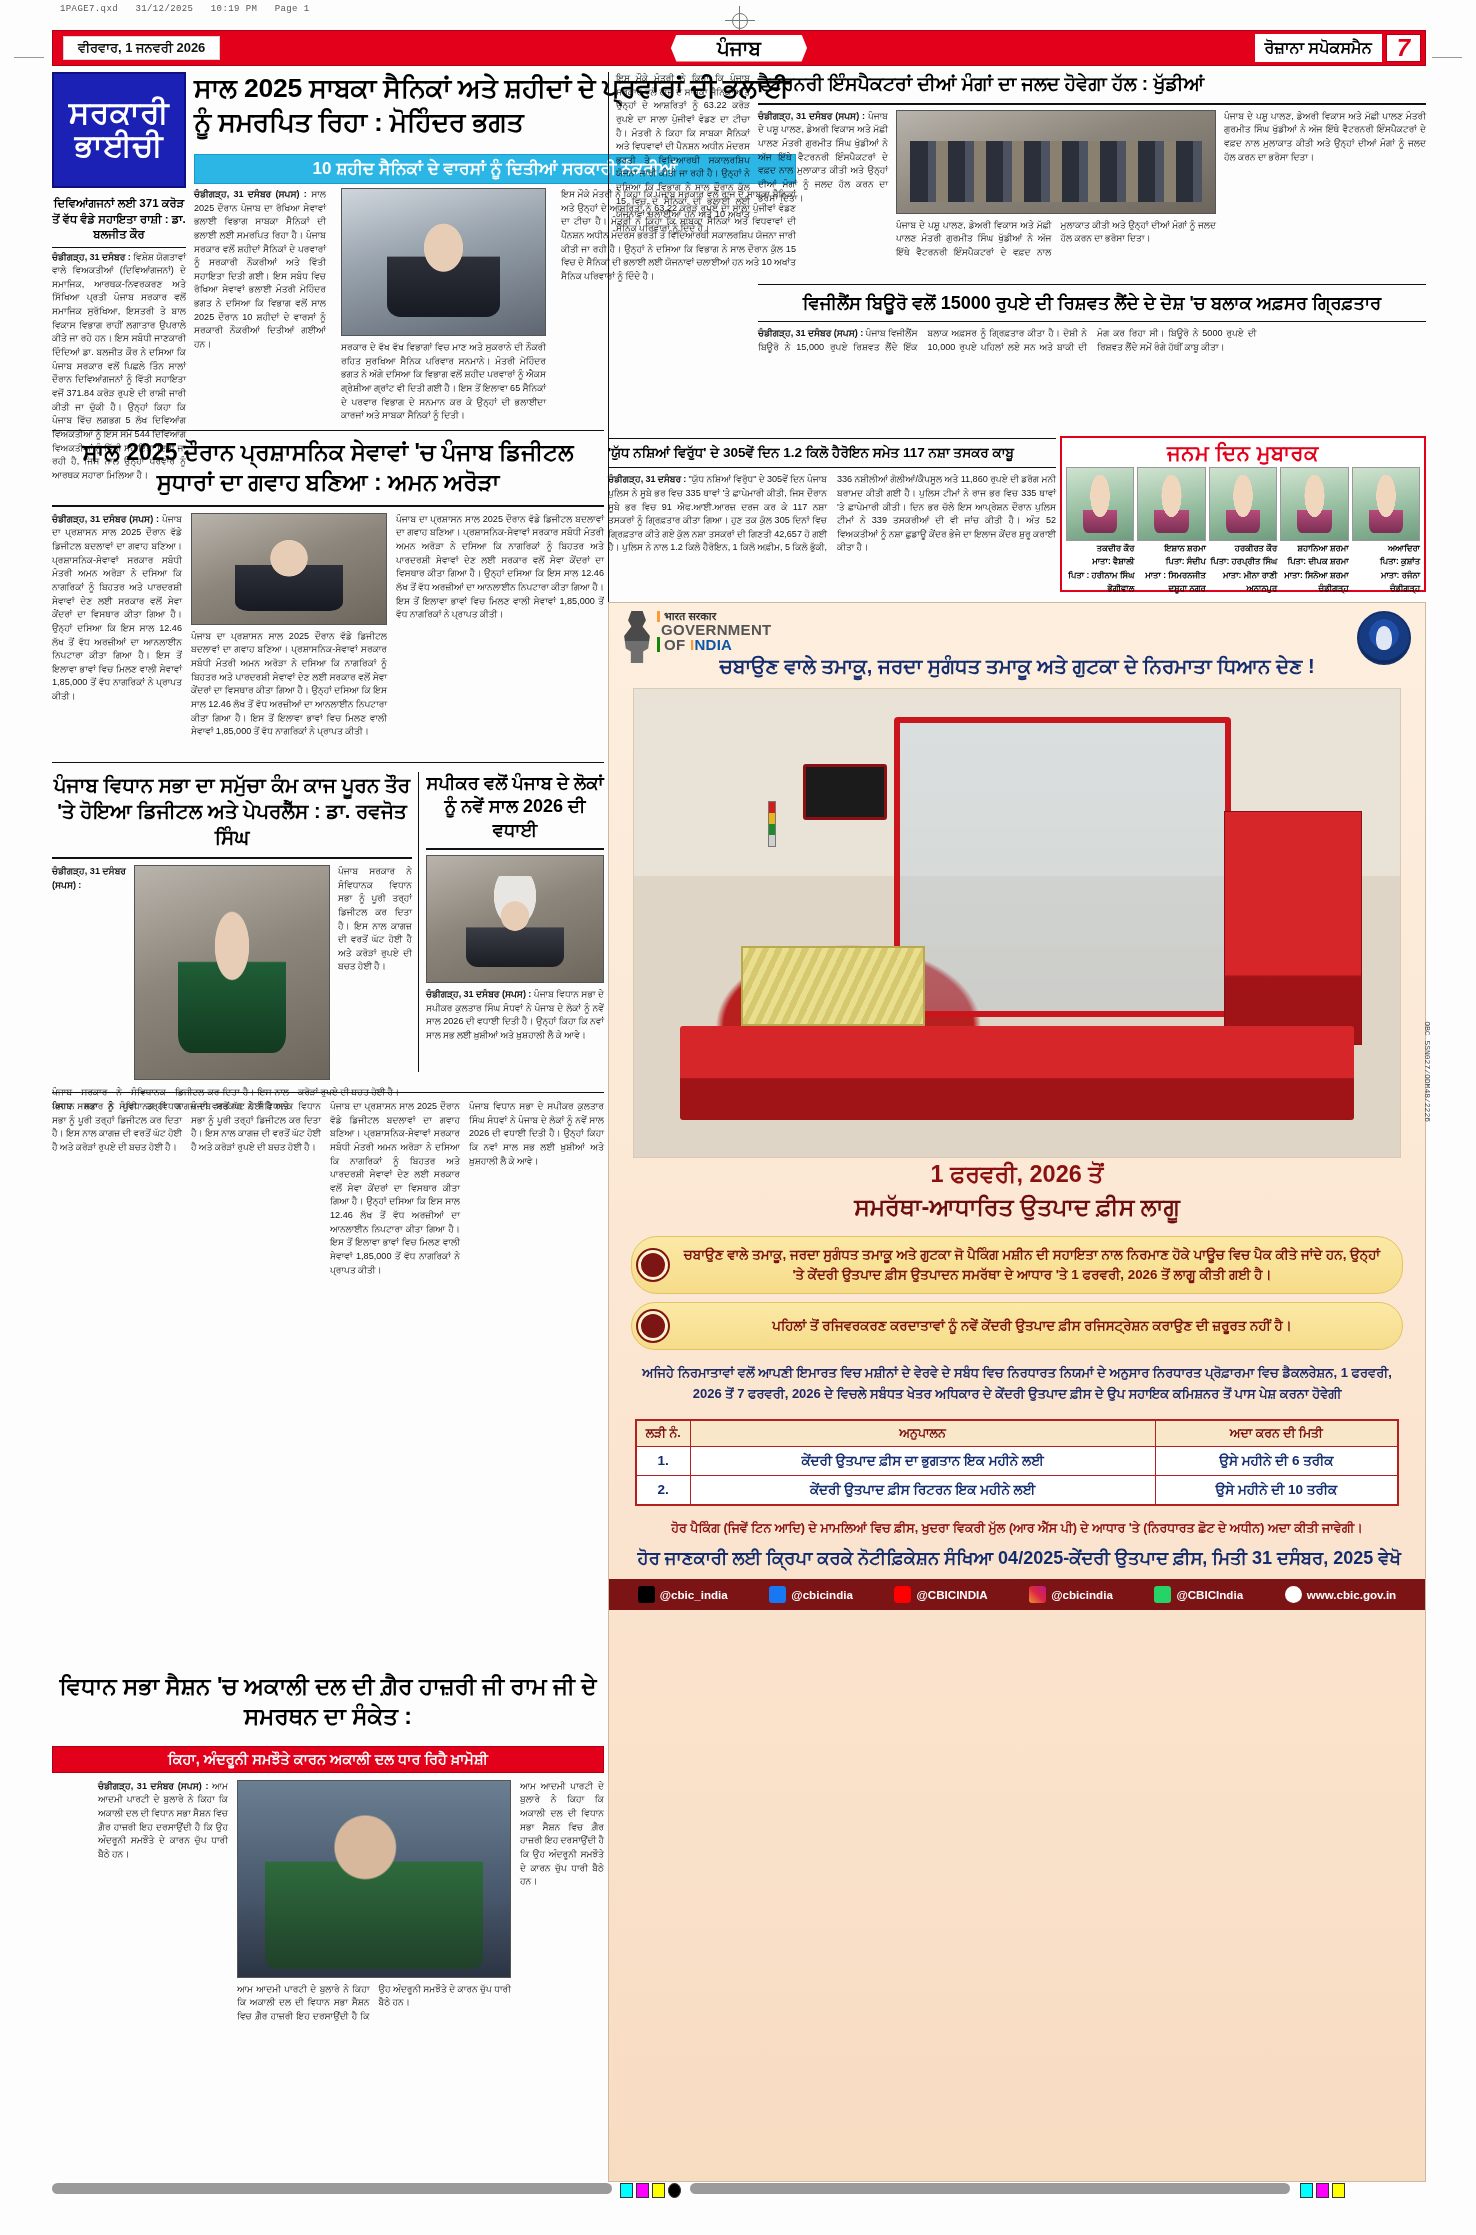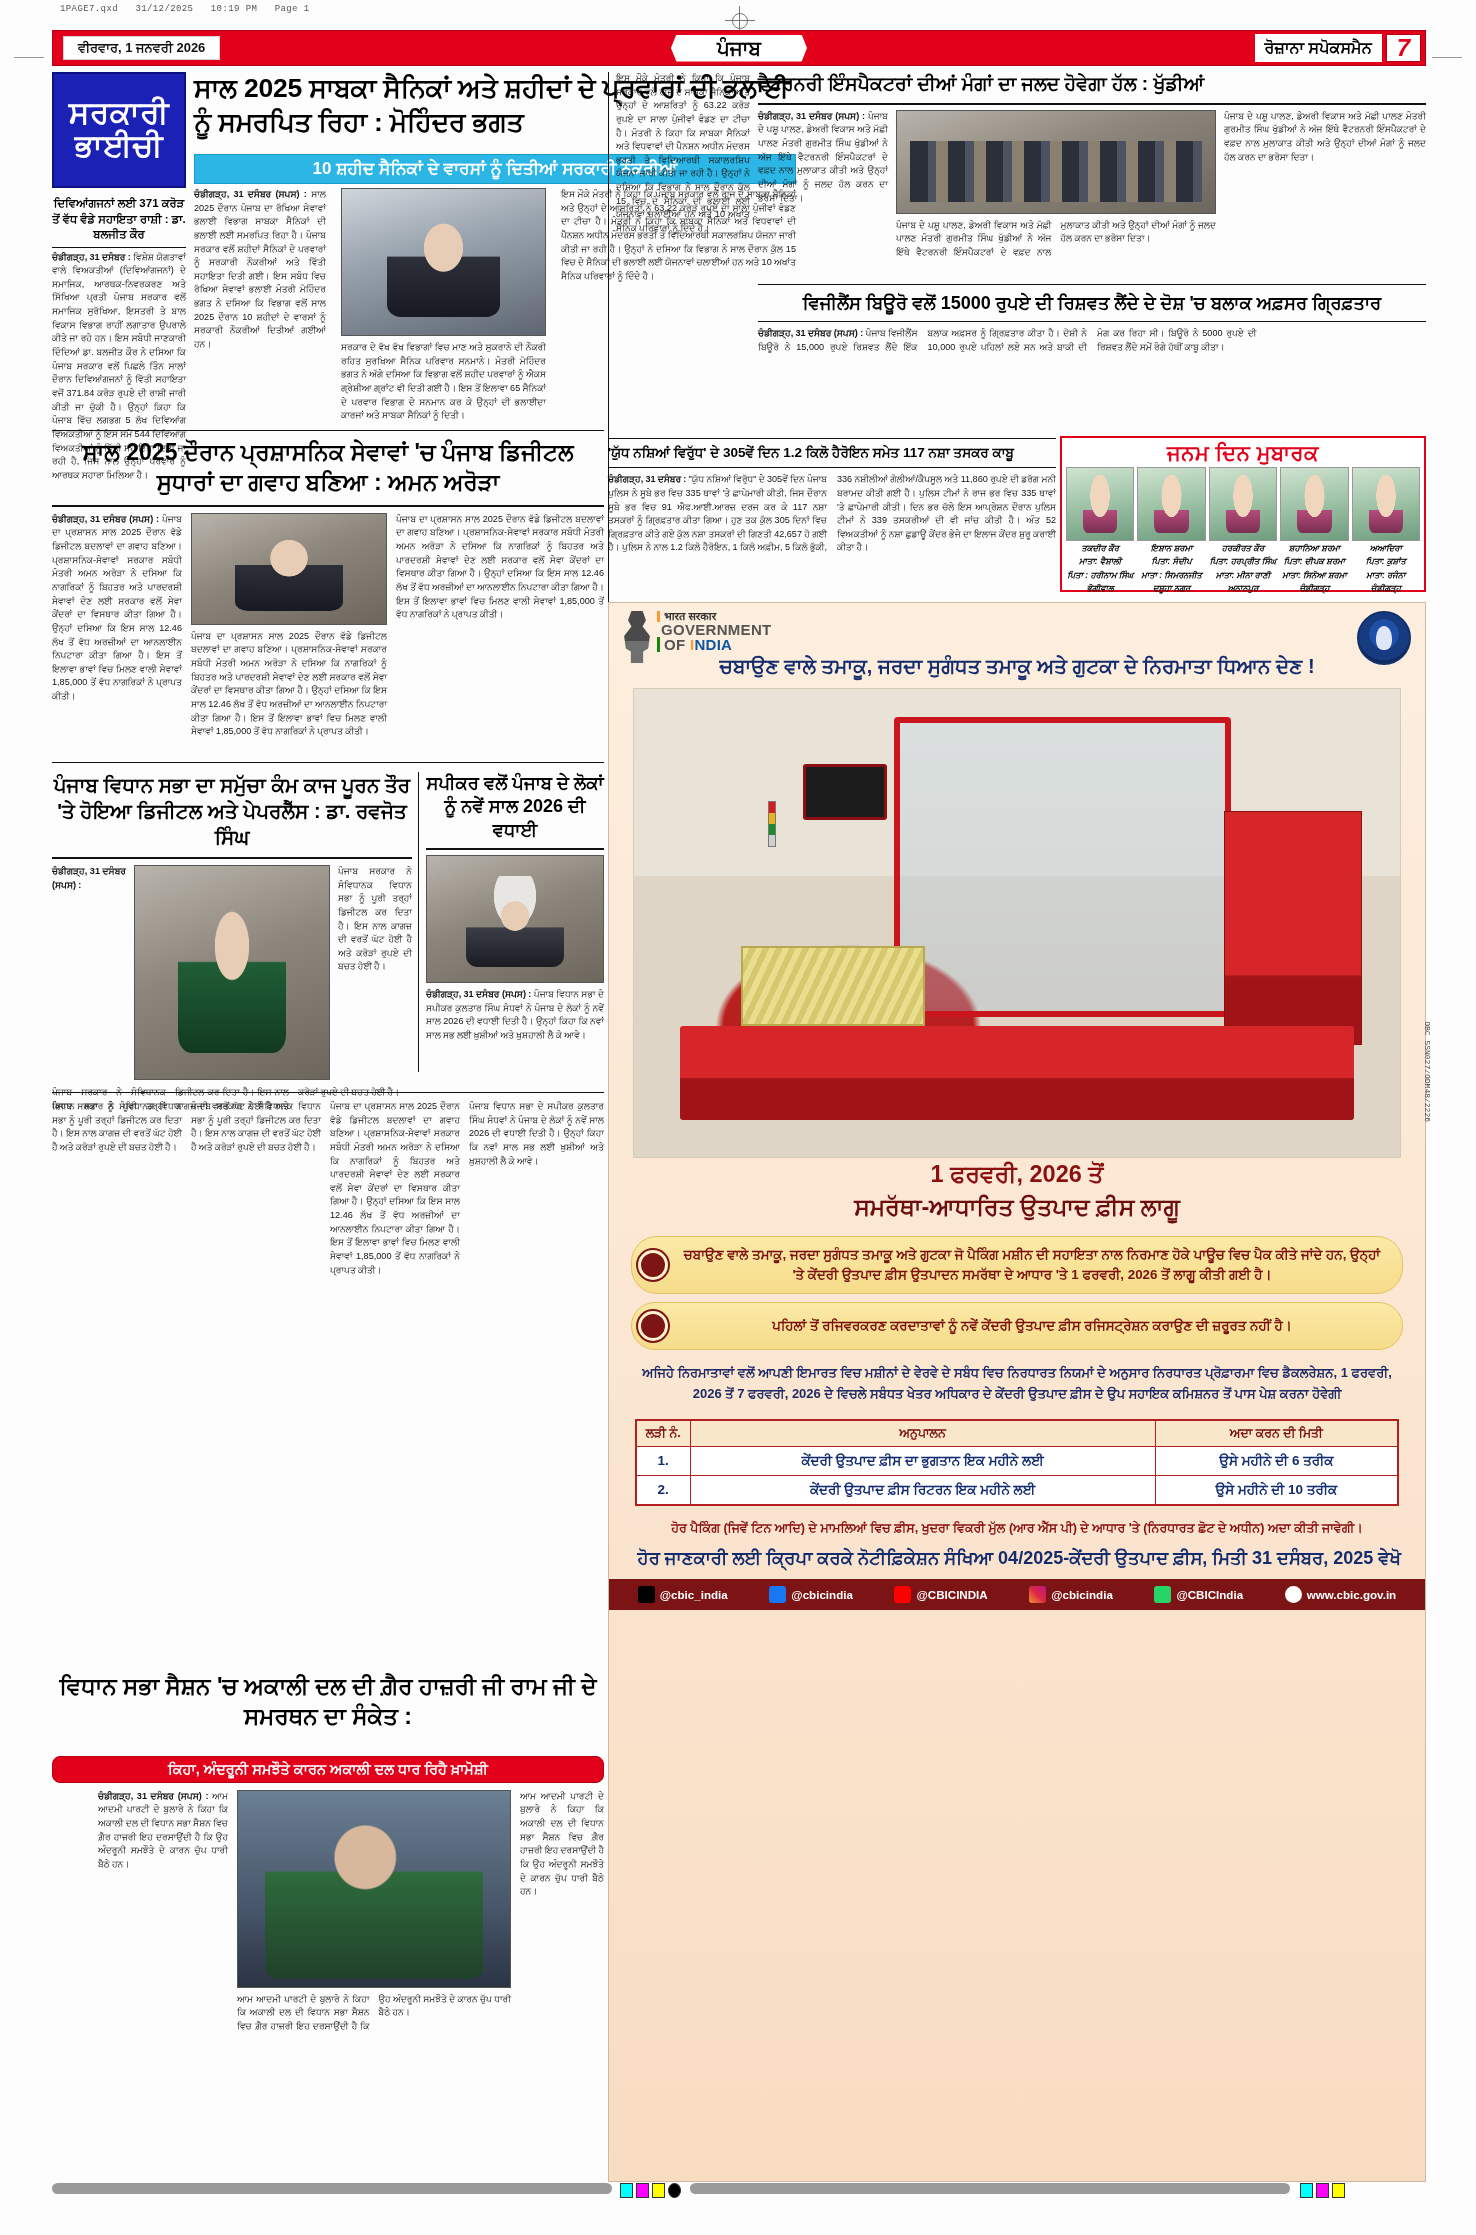--- a/index.html
+++ b/index.html
@@ -165,21 +165,21 @@
 
   
   .bday {
     position: absolute; border: 2px solid #e2001a; background: #fff;
   }
   .bday-title {
     text-align: center; color: #e2001a; font-size: 21px; font-weight: bold;
     padding: 3px 0 2px; letter-spacing: .5px;
   }
   .bday-grid { display: flex; gap: 3px; padding: 0 4px 4px; }
-  .bday-cell { flex: 1; text-align: center; font-style: italic; }
+  .bday-cell { flex: 1; text-align: right; }
   .bday-photo {
     width: 100%; height: 74px; border: 1px solid #999;
     background: linear-gradient(170deg,#cfe3cf 0%, #9ec3a7 50%, #6f9c7e 100%);
     position: relative; overflow: hidden;
   }
   .bday-photo:after {
     content:""; position:absolute; left:24%; top:10%; width:52%; height:80%;
     background: radial-gradient(ellipse at 50% 36%, #f0d6bd 0 40%, rgba(0,0,0,0) 41%),
                 linear-gradient(180deg, rgba(0,0,0,0) 60%, #b44b7a 61%, #7a2f52 100%);
     border-radius: 42% 42% 14% 14%;
@@ -448,21 +448,21 @@
       <div style="width:130px;">
           <div class="col">ਪੰਜਾਬ ਦਾ ਪ੍ਰਸ਼ਾਸਨ ਸਾਲ 2025 ਦੌਰਾਨ ਵੱਡੇ ਡਿਜੀਟਲ ਬਦਲਾਵਾਂ ਦਾ ਗਵਾਹ ਬਣਿਆ। ਪ੍ਰਸ਼ਾਸਨਿਕ-ਸੇਵਾਵਾਂ ਸਰਕਾਰ ਸਬੰਧੀ ਮੰਤਰੀ ਅਮਨ ਅਰੋੜਾ ਨੇ ਦਸਿਆ ਕਿ ਨਾਗਰਿਕਾਂ ਨੂੰ ਬਿਹਤਰ ਅਤੇ ਪਾਰਦਰਸ਼ੀ ਸੇਵਾਵਾਂ ਦੇਣ ਲਈ ਸਰਕਾਰ ਵਲੋਂ ਸੇਵਾ ਕੇਂਦਰਾਂ ਦਾ ਵਿਸਥਾਰ ਕੀਤਾ ਗਿਆ ਹੈ। ਉਨ੍ਹਾਂ ਦਸਿਆ ਕਿ ਇਸ ਸਾਲ 12.46 ਲੱਖ ਤੋਂ ਵੱਧ ਅਰਜ਼ੀਆਂ ਦਾ ਆਨਲਾਈਨ ਨਿਪਟਾਰਾ ਕੀਤਾ ਗਿਆ ਹੈ। ਇਸ ਤੋਂ ਇਲਾਵਾ ਭਾਵਾਂ ਵਿਚ ਮਿਲਣ ਵਾਲੀ ਸੇਵਾਵਾਂ 1,85,000 ਤੋਂ ਵੱਧ ਨਾਗਰਿਕਾਂ ਨੇ ਪ੍ਰਾਪਤ ਕੀਤੀ।</div>
         </div>
       <div style="flex:1;">
           <div class="col">ਪੰਜਾਬ ਵਿਧਾਨ ਸਭਾ ਦੇ ਸਪੀਕਰ ਕੁਲਤਾਰ ਸਿੰਘ ਸੰਧਵਾਂ ਨੇ ਪੰਜਾਬ ਦੇ ਲੋਕਾਂ ਨੂੰ ਨਵੇਂ ਸਾਲ 2026 ਦੀ ਵਧਾਈ ਦਿਤੀ ਹੈ। ਉਨ੍ਹਾਂ ਕਿਹਾ ਕਿ ਨਵਾਂ ਸਾਲ ਸਭ ਲਈ ਖ਼ੁਸ਼ੀਆਂ ਅਤੇ ਖ਼ੁਸ਼ਹਾਲੀ ਲੈ ਕੇ ਆਵੇ।</div>
         </div>
     </div>
 
     <div style="position:absolute;left:0;top:1600px;width:552px;">
       <div class="headline2">ਵਿਧਾਨ ਸਭਾ ਸੈਸ਼ਨ 'ਚ ਅਕਾਲੀ ਦਲ ਦੀ ਗ਼ੈਰ ਹਾਜ਼ਰੀ ਜੀ ਰਾਮ ਜੀ ਦੇ ਸਮਰਥਨ ਦਾ ਸੰਕੇਤ :</div>
-      <div class="redbar" style="margin-top:24px;border-radius:8px;">ਕਿਹਾ, ਅੰਦਰੂਨੀ ਸਮਝੌਤੇ ਕਾਰਨ ਅਕਾਲੀ ਦਲ ਧਾਰ ਰਿਹੈ ਖ਼ਾਮੋਸ਼ੀ</div>
+      <div class="redbar" style="margin-top:14px;">ਕਿਹਾ, ਅੰਦਰੂਨੀ ਸਮਝੌਤੇ ਕਾਰਨ ਅਕਾਲੀ ਦਲ ਧਾਰ ਰਿਹੈ ਖ਼ਾਮੋਸ਼ੀ</div>
       <div style="display:flex;gap:9px;margin-top:7px;margin-left:46px;">
         <div style="width:130px;">
           <div class="col">
             <span class="dateline">ਚੰਡੀਗੜ੍ਹ, 31 ਦਸੰਬਰ (ਸਪਸ) :</span>
             <span>ਆਮ ਆਦਮੀ ਪਾਰਟੀ ਦੇ ਬੁਲਾਰੇ ਨੇ ਕਿਹਾ ਕਿ ਅਕਾਲੀ ਦਲ ਦੀ ਵਿਧਾਨ ਸਭਾ ਸੈਸ਼ਨ ਵਿਚ ਗ਼ੈਰ ਹਾਜ਼ਰੀ ਇਹ ਦਰਸਾਉਂਦੀ ਹੈ ਕਿ ਉਹ ਅੰਦਰੂਨੀ ਸਮਝੌਤੇ ਦੇ ਕਾਰਨ ਚੁੱਪ ਧਾਰੀ ਬੈਠੇ ਹਨ।</span>
           </div>
         </div>
         <div style="width:274px;">
           <div class="photo crowd" style="height:198px;margin-bottom:5px;"></div>
           <div class="col" style="column-count:2;column-gap:9px;">ਆਮ ਆਦਮੀ ਪਾਰਟੀ ਦੇ ਬੁਲਾਰੇ ਨੇ ਕਿਹਾ ਕਿ ਅਕਾਲੀ ਦਲ ਦੀ ਵਿਧਾਨ ਸਭਾ ਸੈਸ਼ਨ ਵਿਚ ਗ਼ੈਰ ਹਾਜ਼ਰੀ ਇਹ ਦਰਸਾਉਂਦੀ ਹੈ ਕਿ ਉਹ ਅੰਦਰੂਨੀ ਸਮਝੌਤੇ ਦੇ ਕਾਰਨ ਚੁੱਪ ਧਾਰੀ ਬੈਠੇ ਹਨ।</div>

